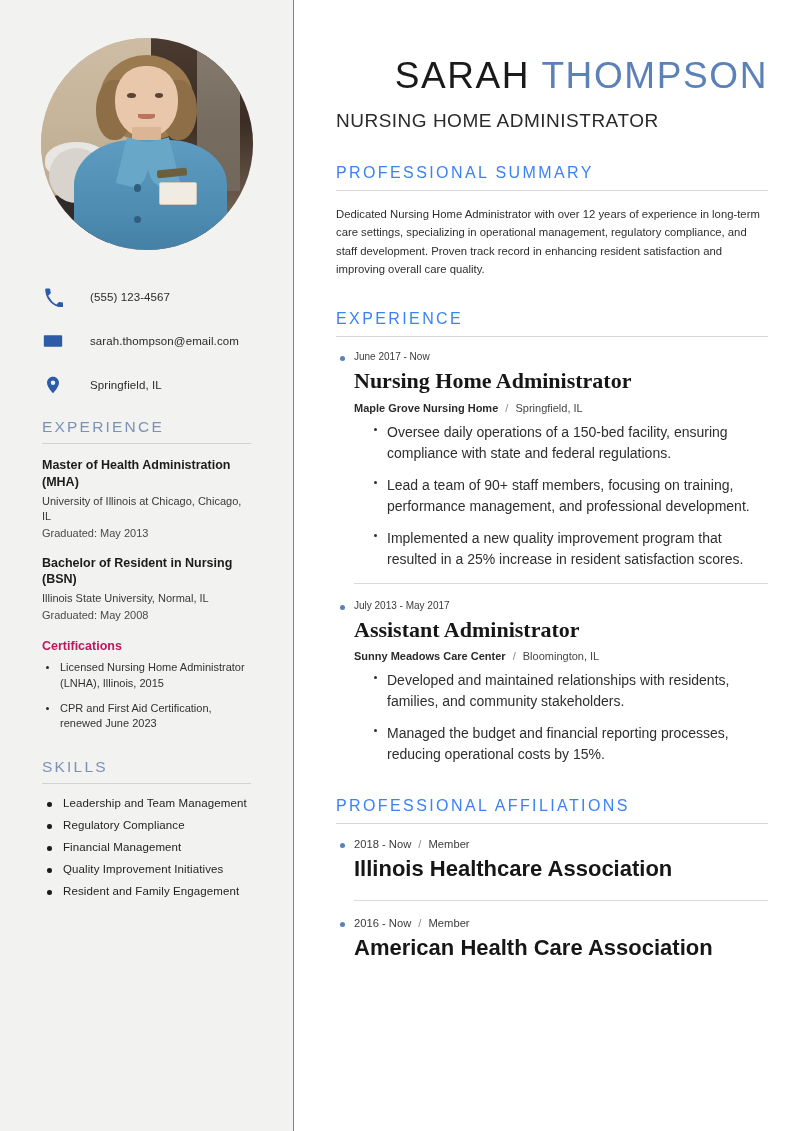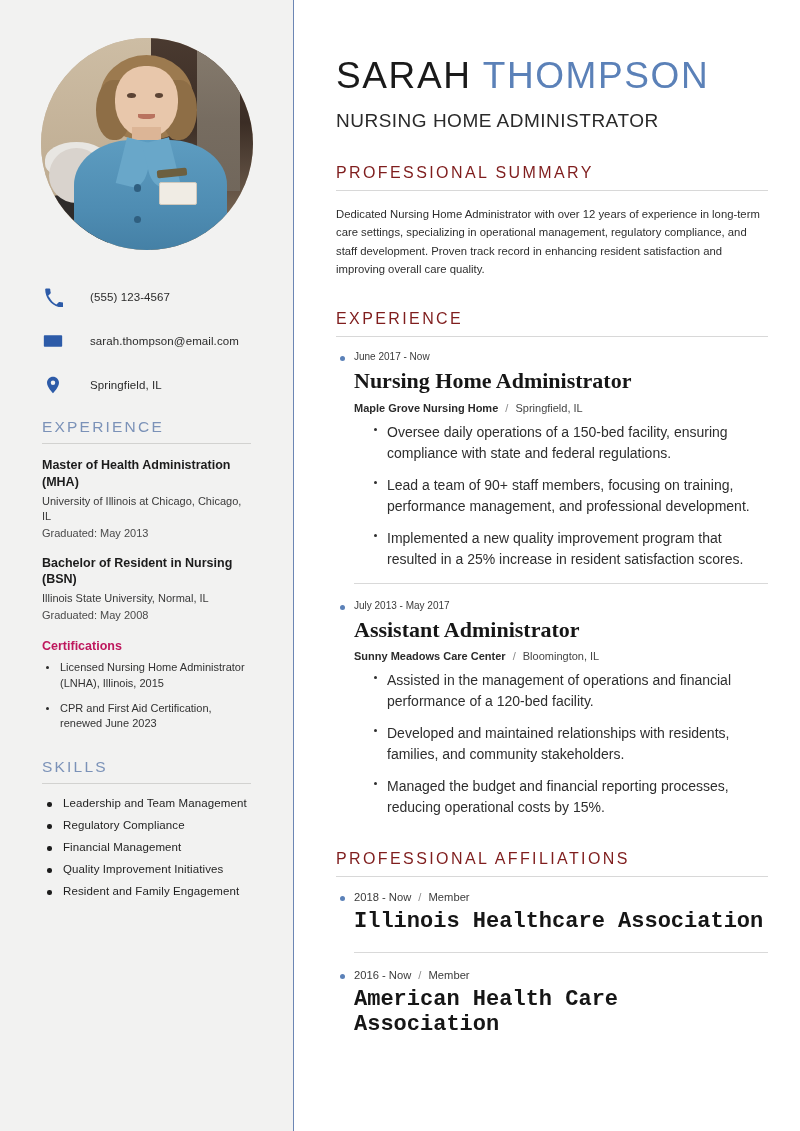--- a/index.html
+++ b/index.html
@@ -244,36 +244,37 @@
     background: #fff;
   }
 
   .name {
     font-size: 37px;
     font-weight: 300;
     letter-spacing: 1.6px;
     line-height: 1.08;
     color: #1a1a1a;
     white-space: nowrap;
+    text-align: right;
   }
   .name .last { color: #5b81b8; }
 
   .job-title {
     font-size: 19px;
     font-weight: 300;
     color: #2a2a2a;
     letter-spacing: .5px;
     margin-top: 14px;
   }
 
   .main-section { margin-top: 32px; }
   .main-heading {
     font-size: 16px;
     letter-spacing: 2.4px;
-    color: #7f1d1d;
+    color: #3b82f6;
     font-weight: 400;
     padding-bottom: 8px;
   }
   .main-rule {
     height: 1px;
     background: #d8d8d8;
     margin-bottom: 14px;
   }
 
   .summary {
@@ -348,21 +349,21 @@
   .affil-date::before {
     content: "";
     position: absolute;
     left: -14px; top: 5px;
     width: 5px; height: 5px;
     border-radius: 50%;
     background: #5b81b8;
   }
   .affil-date .sep { color: #8a8a8a; margin: 0 4px; }
   .affil-name {
-    font-family: Liberation Mono, monospace;
+    font-family: Liberation Sans, sans-serif;
     font-size: 22px;
     font-weight: bold;
     color: #161616;
   }
   .affil-sep {
     height: 1px;
     background: #d9d9d9;
     margin: 18px 0 16px 18px;
   }
 </style>
@@ -504,21 +505,20 @@
 
       <div class="entry">
         <div class="entry-date">July 2013 - May 2017</div>
         <div class="entry-title">Assistant Administrator</div>
         <div class="entry-meta">
           <span class="org">Sunny Meadows Care Center</span>
           <span class="sep">/</span>
           <span class="loc">Bloomington, IL</span>
         </div>
         <ul class="entry-bullets">
-          <li>Assisted in the management of operations and financial performance of a 120-bed facility.</li>
           <li>Developed and maintained relationships with residents, families, and community stakeholders.</li>
           <li>Managed the budget and financial reporting processes, reducing operational costs by 15%.</li>
         </ul>
       </div>
     </section>
 
     <section class="main-section">
       <div class="main-heading">PROFESSIONAL AFFILIATIONS</div>
       <div class="main-rule"></div>
 

